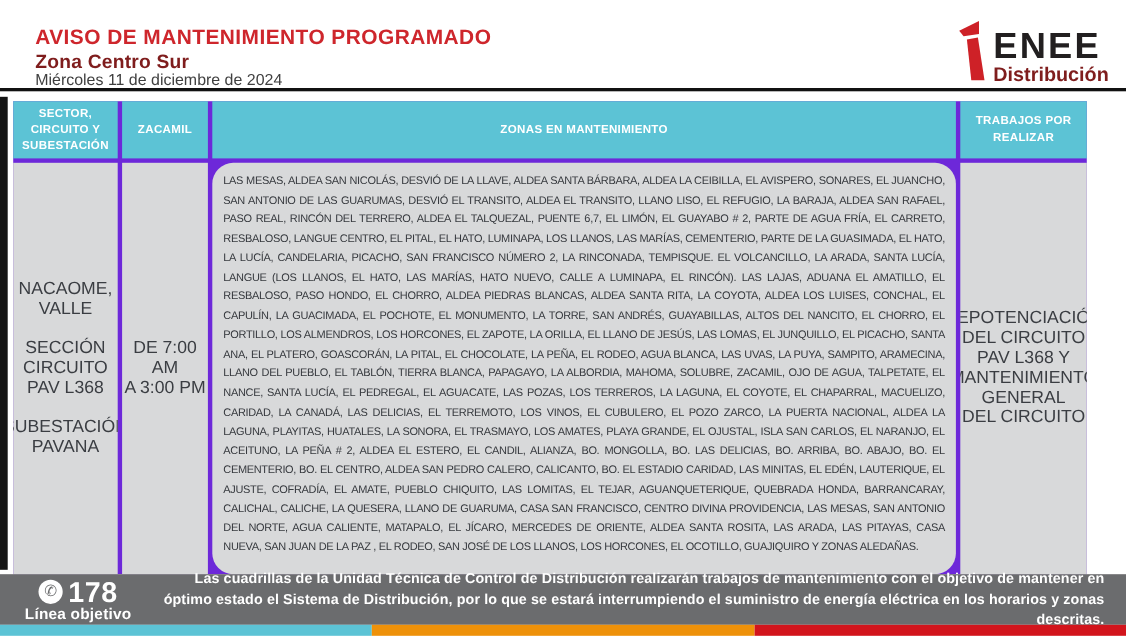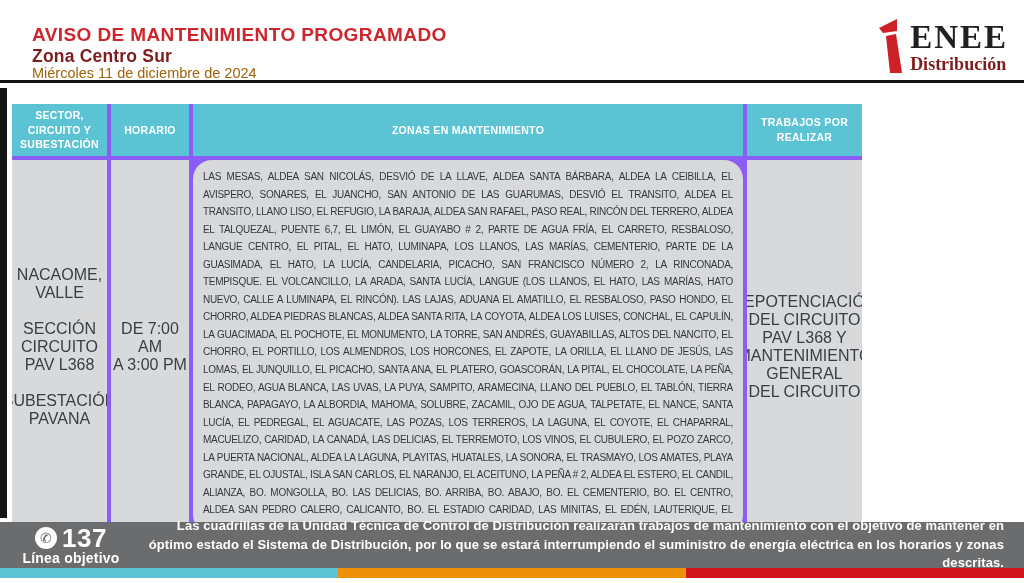--- a/index.html
+++ b/index.html
@@ -5,34 +5,34 @@
   * { margin:0; padding:0; box-sizing:border-box; }
   html,body { width:1024px; height:583px; background:#ffffff; overflow:hidden;
               font-family:"Liberation Sans", sans-serif; }
   .stage { position:relative; width:1024px; height:583px; background:#fff;padding-left:32px; }
 
   
   .title-red { position:absolute; left:32px; top:24px; font-size:19px; font-weight:bold;
                letter-spacing:.4px; color:#CE262C; }
   .zone-line { position:absolute; left:32px; top:46px; font-size:17.5px; font-weight:800;
                color:#7f1d1d; letter-spacing:.2px; }
-  .date-line { position:absolute; left:32px; top:65px; font-size:14.5px; color:#a16207; }
+  .date-line { position:absolute; left:32px; top:65px; font-size:14.5px; color:#404040; }
   .top-rule  { position:absolute; left:0; top:80px; width:1024px; height:2.5px; background:#111; }
 
   
-  .logo { position:absolute; right:16px; top:18px; display:flex; align-items:center; gap:6px;font-family:Liberation Serif, serif; }
+  .logo { position:absolute; right:16px; top:18px; display:flex; align-items:flex-end; gap:6px; }
   .logo-text { display:flex; flex-direction:column; }
   .logo-brand { font-size:33px; font-weight:800; letter-spacing:2px; color:#221f20; line-height:1; }
   .logo-sub   { font-size:18px; font-weight:700; color:#7f1d1d; line-height:1.1; margin-top:1px; }
 
   
   .leftbar { position:absolute; left:0; top:88px; width:7px; height:430px; background:#141414; }
-  .grid { position:absolute; left:12px; top:104px; width:850px;
+  .grid { position:absolute; left:12px; top:92px; width:976px;
           display:grid; grid-template-columns:95px 78px 1fr 115px;
-          grid-template-rows:52px 374px; gap:4px; background:#8b5cf6; }
+          grid-template-rows:52px 374px; gap:4px; background:#6d28d9; }
   .th { background:#5CC3D5; color:#fff; font-weight:700; font-size:10.5px; letter-spacing:.3px;
         display:flex; align-items:center; justify-content:center; text-align:center;
         line-height:1.4; white-space:pre-line; }
   .td { background:#D8D9DA; color:#3A3D42; overflow:hidden; }
   .td-center { display:flex; align-items:center; justify-content:center; text-align:center;
                font-size:16px; line-height:18px; white-space:pre-line; font-weight:500; }
   .td-zones { padding:8px 10px 0 10px; font-size:10px; letter-spacing:-0.3px;
               line-height:17.55px; text-align:justify; color:#35383d;border-radius:19px; }
 
   
@@ -75,21 +75,21 @@
       <span class="logo-brand">ENEE</span>
       <span class="logo-sub">Distribución</span>
     </span>
   </div>
 
   <div class="leftbar"></div>
   <div class="grid">
     <div class="th">SECTOR,
 CIRCUITO Y
 SUBESTACIÓN</div>
-    <div class="th">HORARIO</div>
+    <div class="th">ZACAMIL</div>
     <div class="th">ZONAS EN MANTENIMIENTO</div>
     <div class="th">TRABAJOS POR
 REALIZAR</div>
 
     <div class="td td-center">NACAOME,
 VALLE
 
 SECCIÓN
 CIRCUITO
 PAV L368
@@ -104,21 +104,21 @@
 PAV L368 Y
 MANTENIMIENTO
 GENERAL
 DEL CIRCUITO</div>
   </div>
 
   <div class="footer">
     <div class="phone-block">
       <div class="phone-row">
         <span class="phone-circle">✆</span>
-        <span class="phone-number">137</span>
+        <span class="phone-number">178</span>
       </div>
       <div class="phone-label">Línea objetivo</div>
     </div>
     <div class="footer-msg">Las cuadrillas de la Unidad Técnica de Control de Distribución realizarán trabajos de mantenimiento con el objetivo de mantener en óptimo estado el Sistema de Distribución, por lo que se estará interrumpiendo el suministro de energía eléctrica en los horarios y zonas descritas.</div>
   </div>
 
   <div class="stripe">
     <div class="stripe-cyan"></div>
     <div class="stripe-orange"></div>
     <div class="stripe-red"></div>

